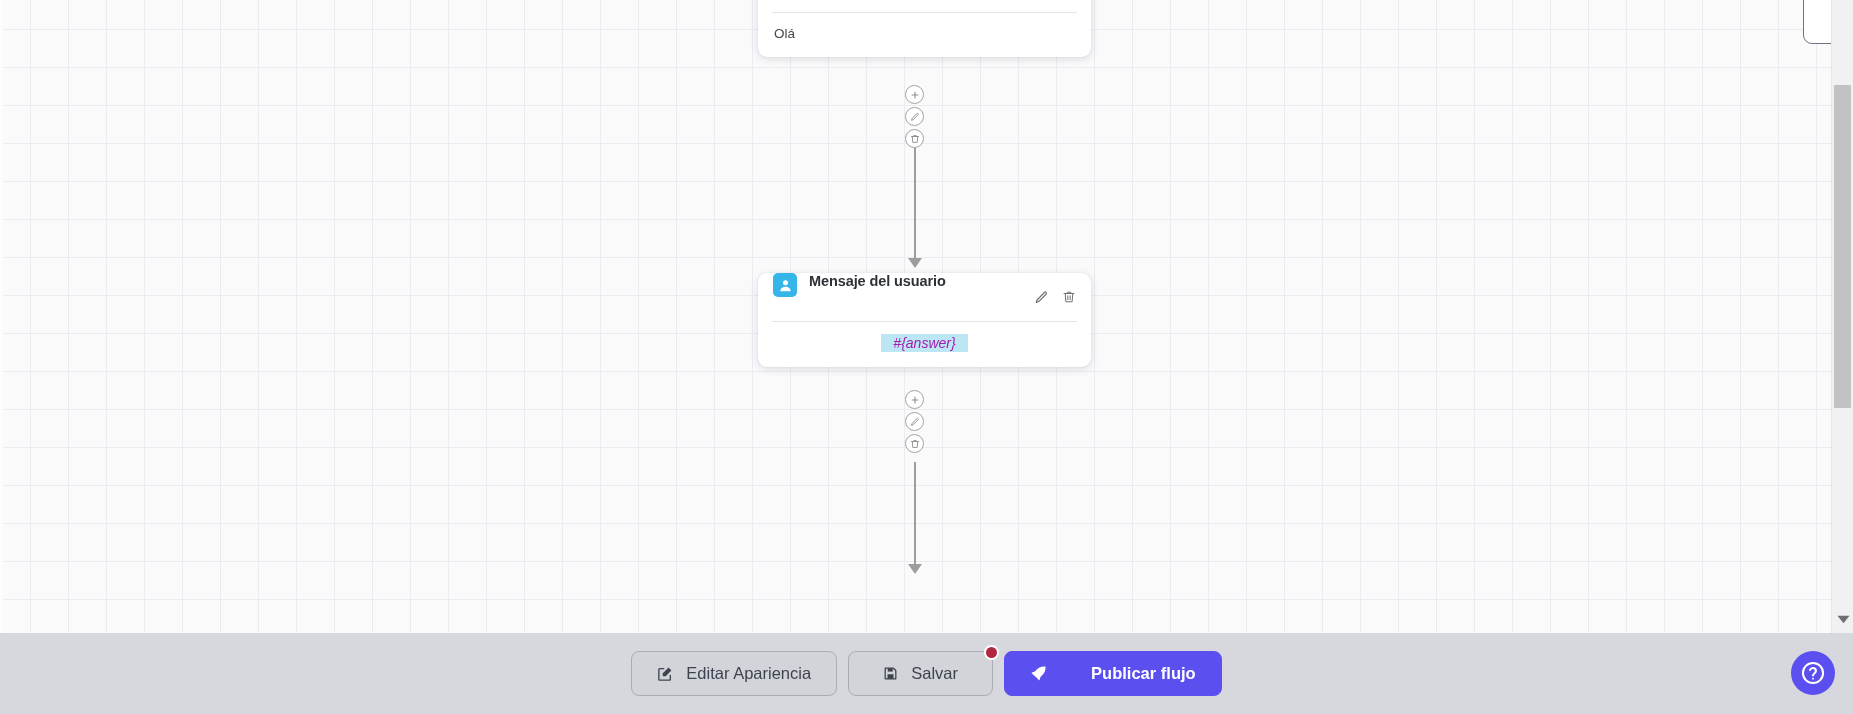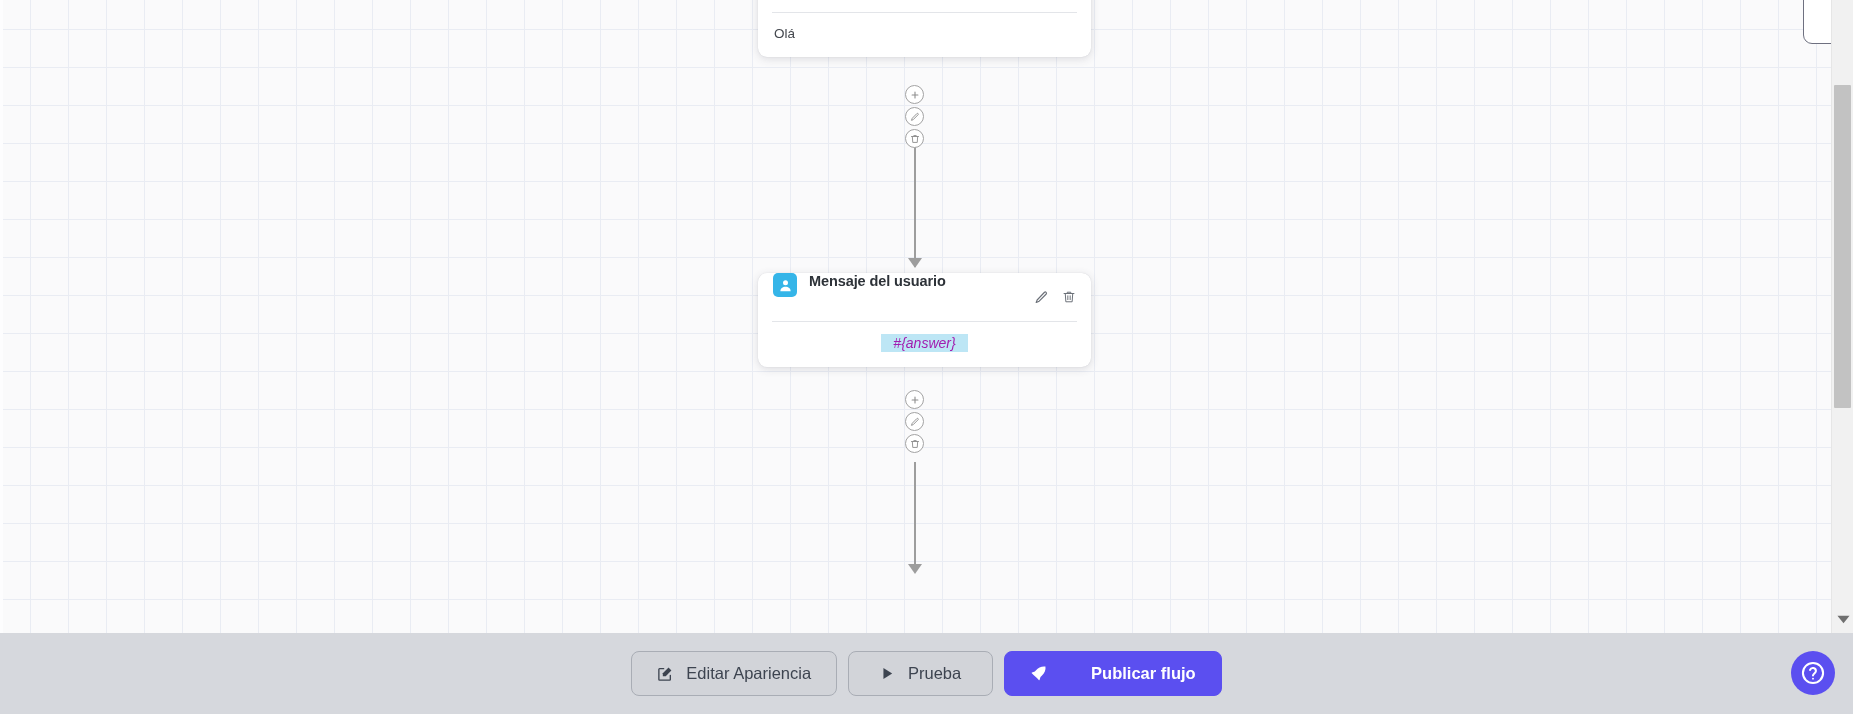--- a/index.html
+++ b/index.html
@@ -341,29 +341,32 @@
     <span class="tb-ico">
       <svg width="16" height="16" viewBox="0 0 24 24" fill="none" stroke="#3d4450" stroke-width="2" stroke-linecap="round" stroke-linejoin="round">
         <path d="M20 14v6.2a1 1 0 0 1-1 1H3.8a1 1 0 0 1-1-1V5a1 1 0 0 1 1-1H10"></path>
         <path d="M17.3 2.4l4.3 4.3-8.6 8.6h-4.3v-4.3z" fill="#3d4450" stroke="none"></path>
       </svg>
     </span>
     <span>Editar Apariencia</span>
   </button>
 
 
-
   <button class="tb-btn">
+    <span class="notif-dot"></span>
     <span class="tb-ico">
-      <svg width="15" height="15" viewBox="0 0 24 24">
-        <path d="M5.5 3.2l14 8.8-14 8.8z" fill="#3d4450"></path>
-      </svg>
-    </span>
-    <span>Prueba</span>
+      <svg width="15" height="15" viewBox="0 0 24 24" fill="none" stroke="#3d4450" stroke-width="2" stroke-linejoin="round">
+        <path d="M3.5 3.5h13.2l3.8 3.8v13.2H3.5z"></path>
+        <rect x="7.6" y="3.5" width="8" height="5.4" fill="#3d4450" stroke="none"></rect>
+        <rect x="7.2" y="13.2" width="9.6" height="7.3" fill="#3d4450" stroke="none"></rect>
+      </svg>
+    </span>
+    <span>Salvar</span>
   </button>
+
 
   <button class="tb-btn primary">
     <span class="tb-ico">
       <svg width="17" height="17" viewBox="0 0 24 24" fill="#ffffff">
         <path d="M21.8 2.2c-5.2-.7-10.2 1.4-13.3 5.3L6.9 9.3l-4.1 1.2a.7.7 0 0 0-.3 1.2l2.9 2.6 4.4 4 2.6 2.9a.7.7 0 0 0 1.2-.3l1.2-4.1 1.8-1.6c3.9-3.1 6-8.1 5.2-13.3z"></path>
       </svg>
     </span>
     <span>Publicar flujo</span>
   </button>
 

